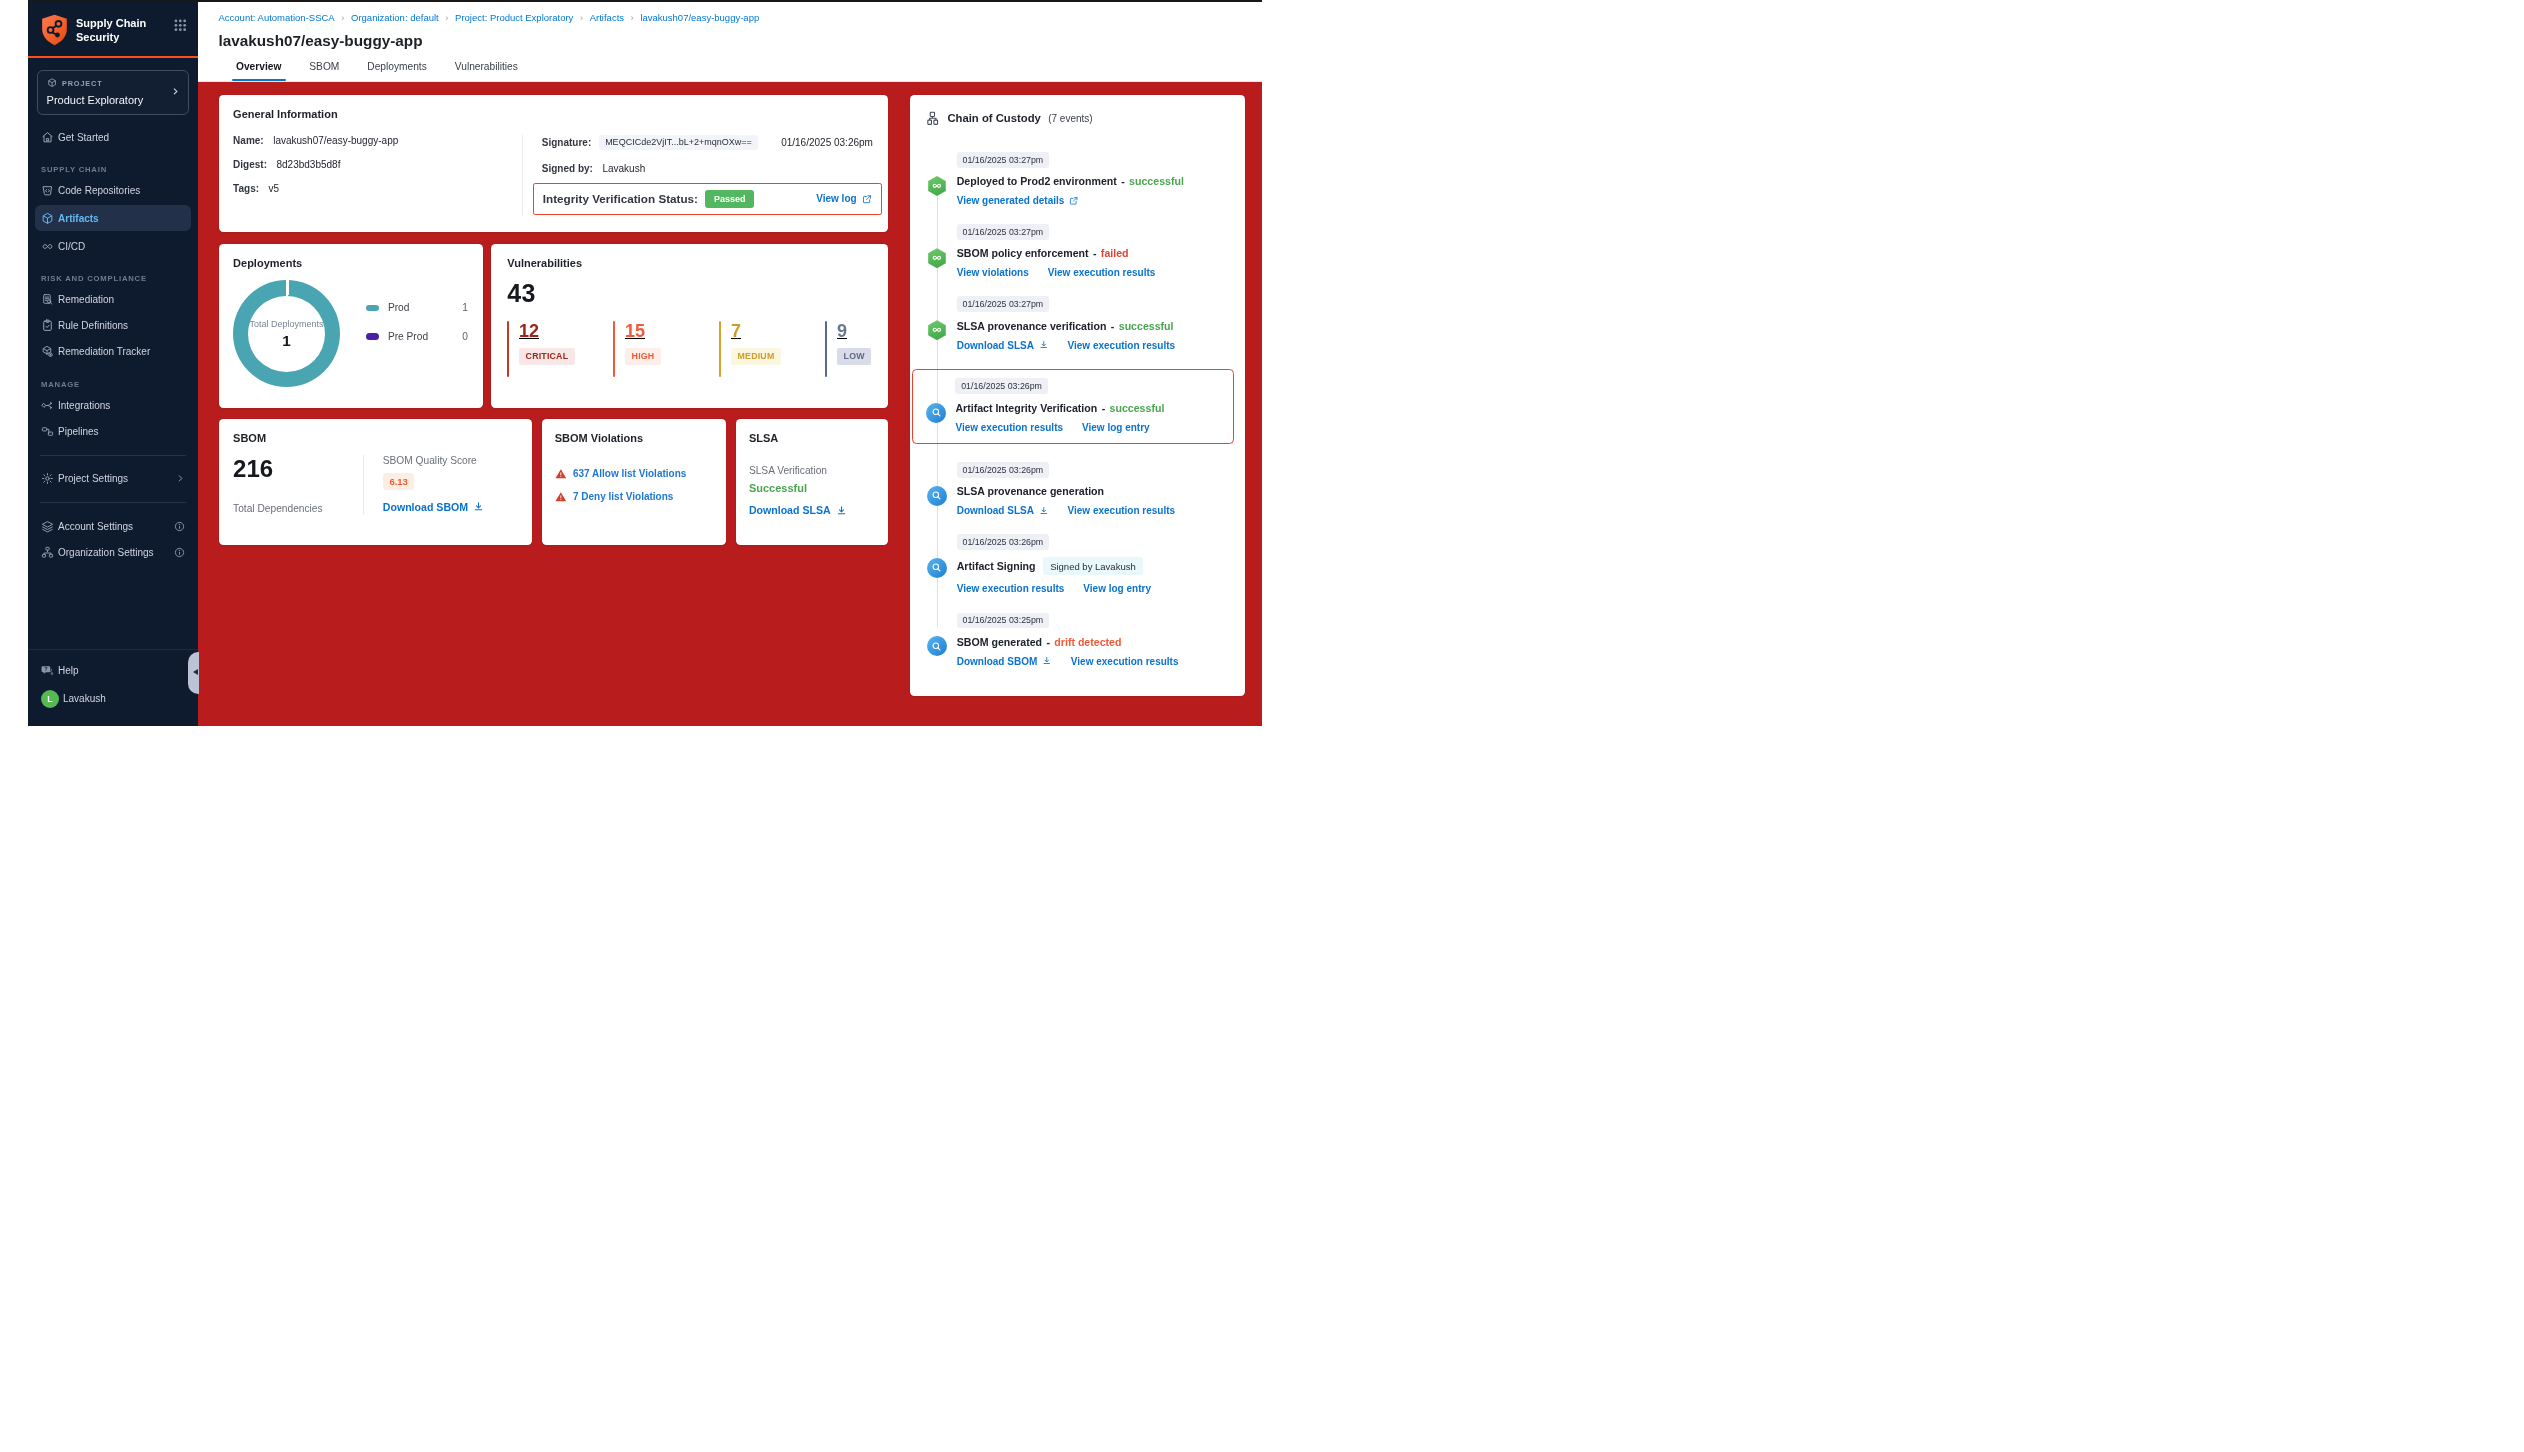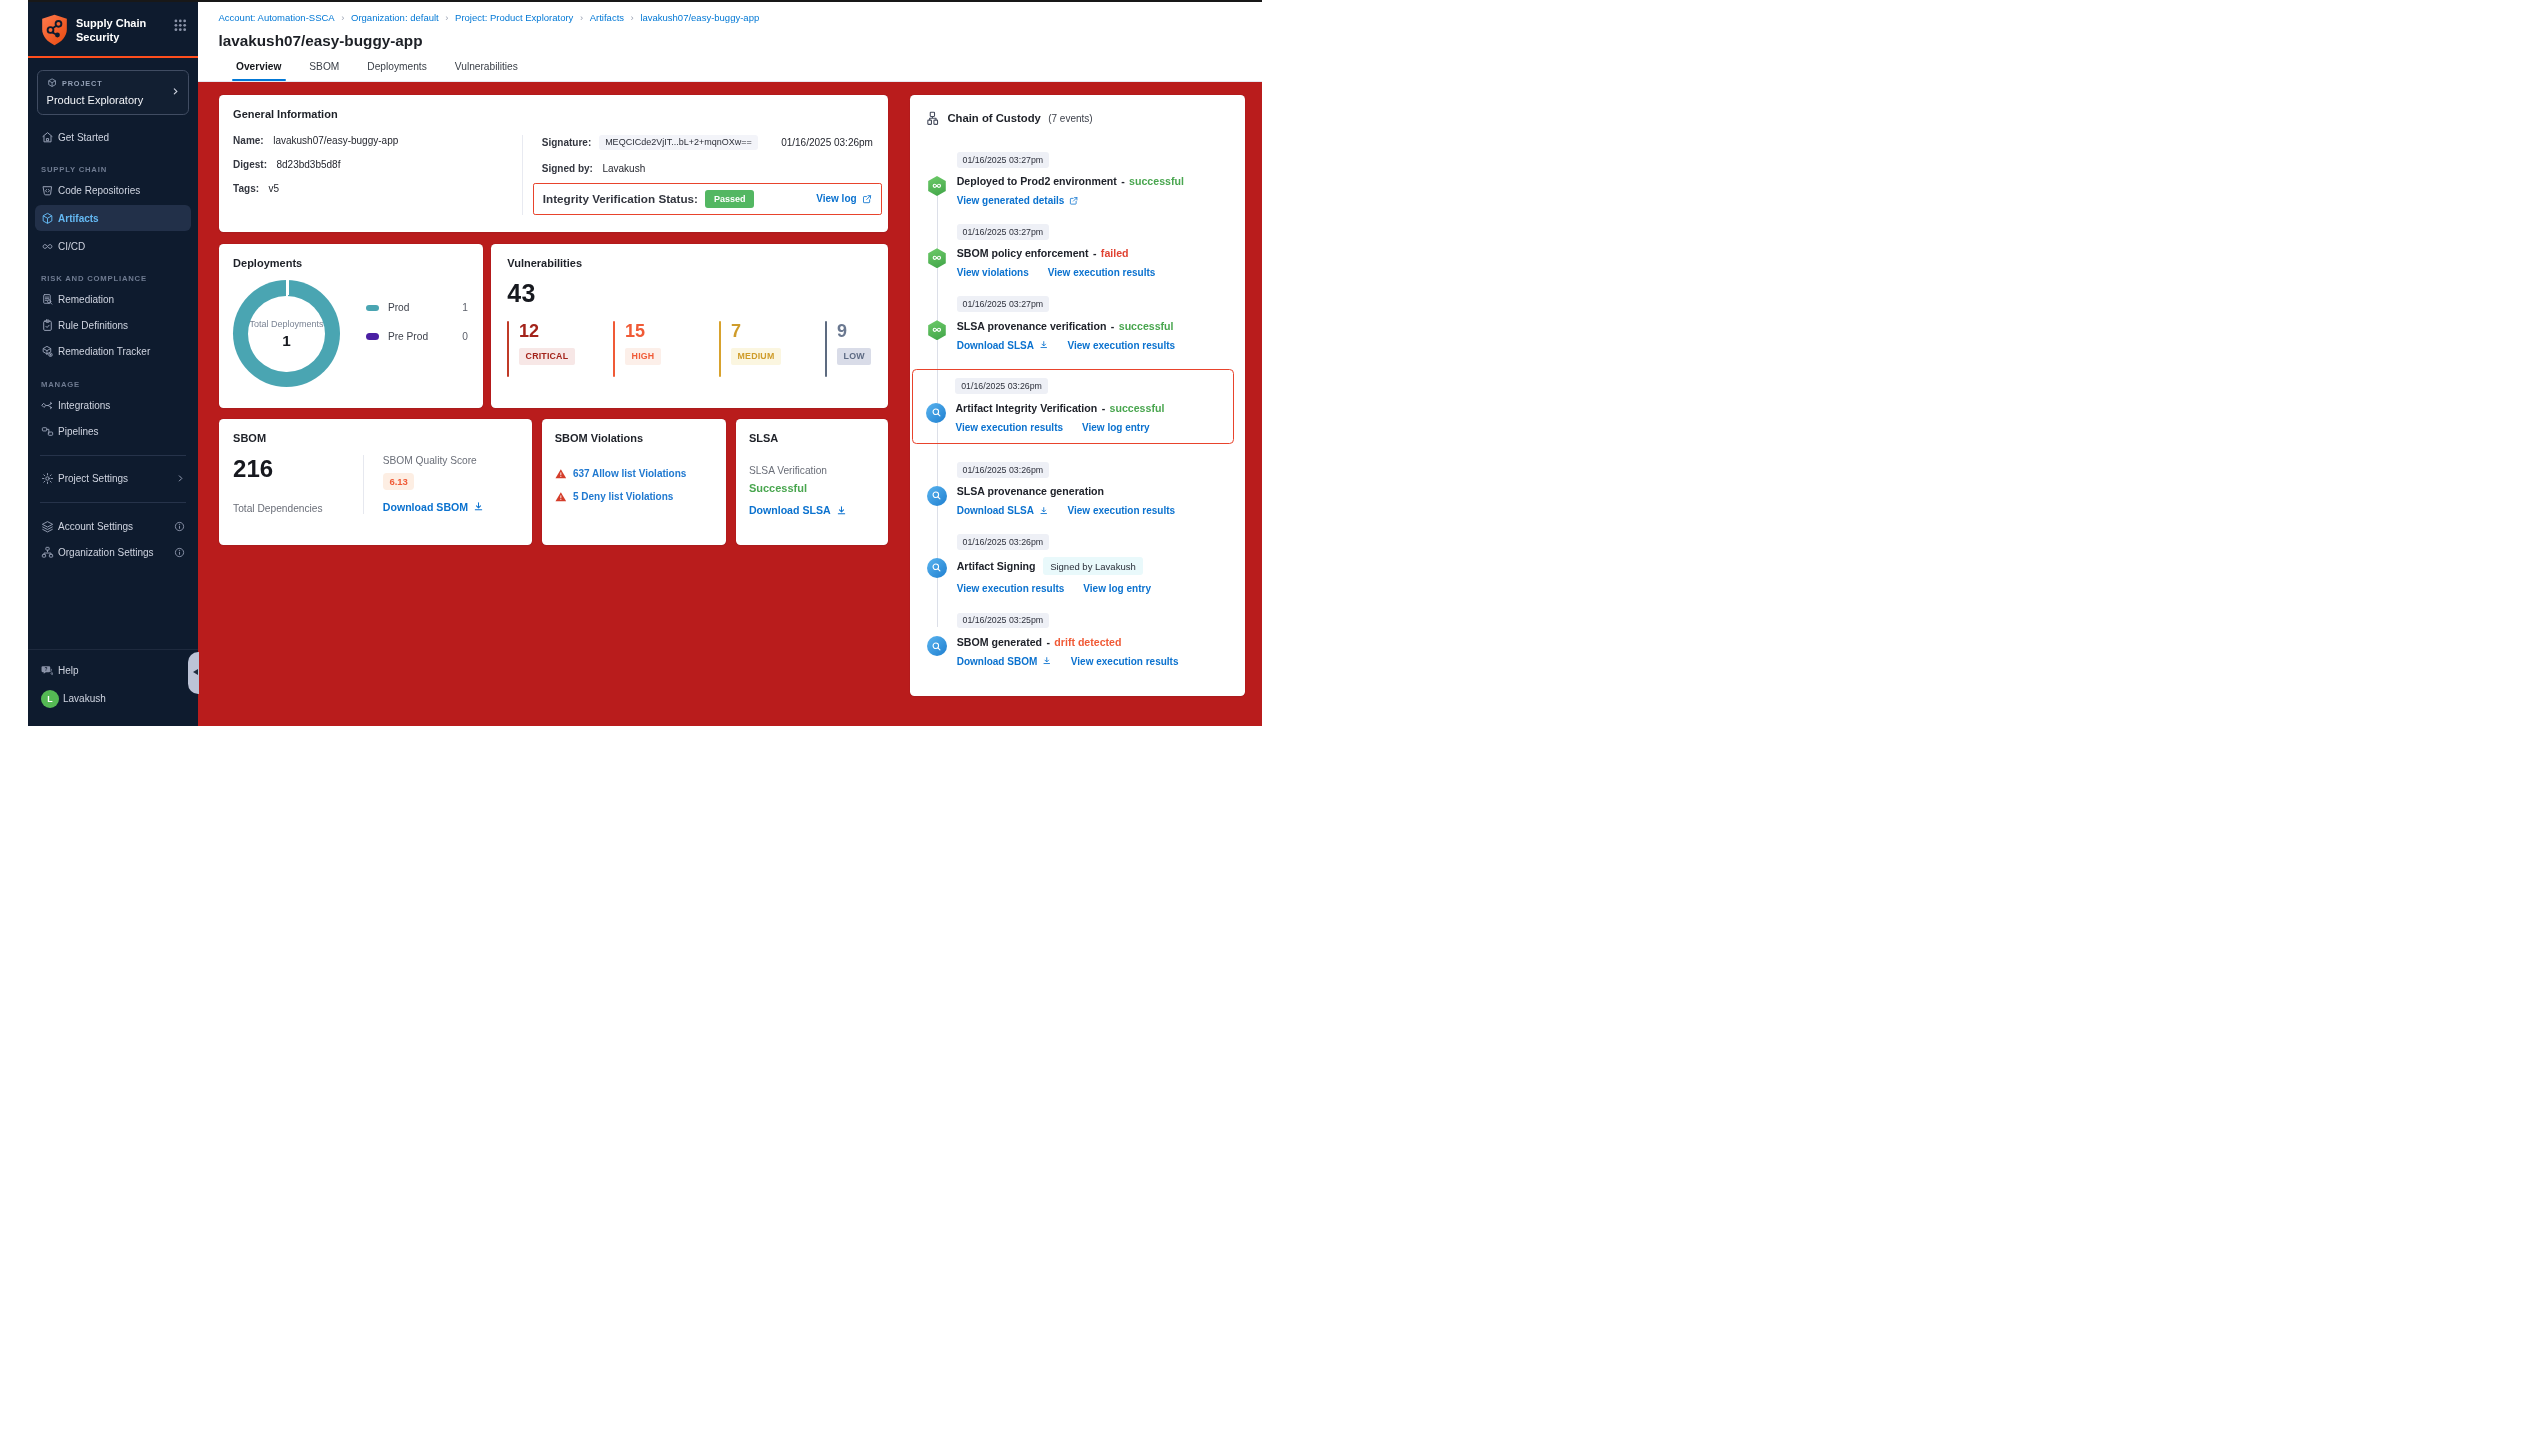--- a/index.html
+++ b/index.html
@@ -76,21 +76,21 @@
   .donut-center { position:absolute; inset:15.3px; background:#fff; border-radius:50%; display:flex; flex-direction:column; align-items:center; justify-content:center; }
   .donut-label { font-size:9px; color:#7b8494; line-height:1.4; text-align:center; }
   .donut-num { font-size:15.3px; font-weight:700; color:#17191f; margin-top:0.7px; }
   .legend { flex:1; margin-left:26px; margin-top:-5.8px; }
   .leg-row { display:flex; align-items:center; font-size:10.2px; color:#3f434d; margin-bottom:17.5px; }
   .swatch { width:13px; height:6.6px; border-radius:3.7px; margin-right:8.8px; flex-shrink:0; }
   .leg-val { margin-left:auto; color:#5c606b; }
 
   .vul-card { flex:1; height:164px; padding:13px 16px; }
   .vul-total { font-size:25px; font-weight:800; color:#17191f; margin-top:10.2px; letter-spacing:0.4px; }
-  .sevrow { display:flex; margin-top:13px; }
+  .sevrow { display:flex; margin-top:13px;text-decoration:underline; }
   .sev { display:flex; width:106px; }
   .sevbar { width:2.2px; border-radius:1.5px; height:56px; flex-shrink:0; }
   .sevbody { padding-left:9.5px; }
   .sevnum { font-size:18px; font-weight:800; line-height:1; margin-top:1.5px; }
   .sevbadge { display:inline-block; margin-top:7.3px; font-size:8.8px; font-weight:800; padding:3.7px 6.6px; border-radius:2px; letter-spacing:0.2px; }
   .sev-critical .sevbar{background:#c03a27}.sev-critical .sevnum{color:#a3231a}.sev-critical .sevbadge{background:#f7e7e6;color:#a3231a}
   .sev-high .sevbar{background:#f05a36}.sev-high .sevnum{color:#f05a36}.sev-high .sevbadge{background:#fcefe9;color:#f05a36}
   .sev-medium .sevbar{background:#d8a22d}.sev-medium .sevnum{color:#cf9c2a}.sev-medium .sevbadge{background:#fbf6e0;color:#cf9c2a}
   .sev-low .sevbar{background:#5d6b80}.sev-low .sevnum{color:#6a7890}.sev-low .sevbadge{background:#d9dce8;color:#5d6a83}
 
@@ -540,21 +540,21 @@
                       <rect x="11.1" y="16.6" width="1.8" height="1.9" fill="#fff"></rect>
                     </svg>
                   <span>637 Allow list Violations</span>
                 </div>
                 <div class="sv-row">
                   <svg viewBox="0 0 24 24" width="11.7" height="11.7">
                       <path d="M12 2.5 23 21H1Z" fill="#d43d2a"></path>
                       <rect x="11.1" y="9" width="1.8" height="6" fill="#fff"></rect>
                       <rect x="11.1" y="16.6" width="1.8" height="1.9" fill="#fff"></rect>
                     </svg>
-                  <span>5 Deny list Violations</span>
+                  <span>7 Deny list Violations</span>
                 </div>
               </div>
             </section>
 
             <section class="card slsa-card">
               <div class="card-title">SLSA</div>
               <div class="slsa-label">SLSA Verification</div>
               <div class="slsa-status">Successful</div>
               <div class="mt14" style="margin-top:8.8px">
                 <a class="blue-link" style="font-size:10.6px">

